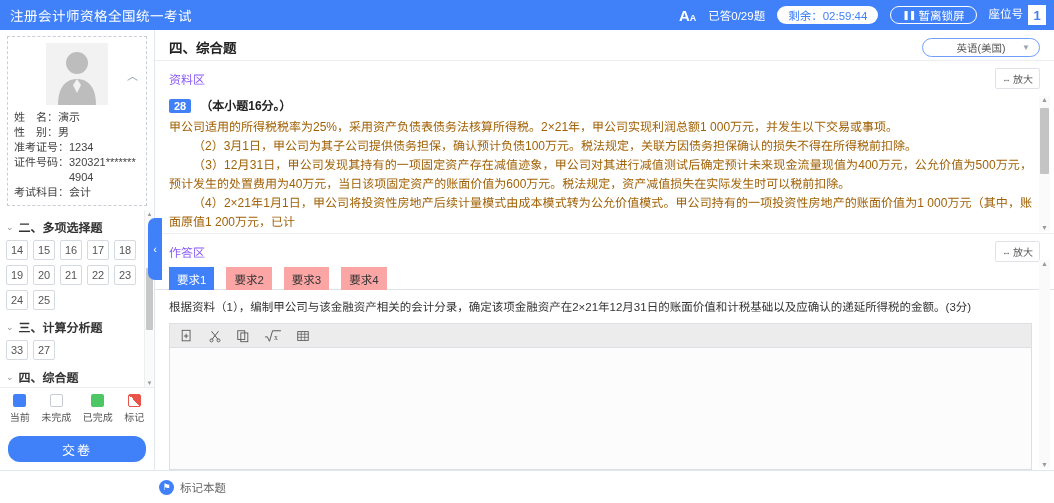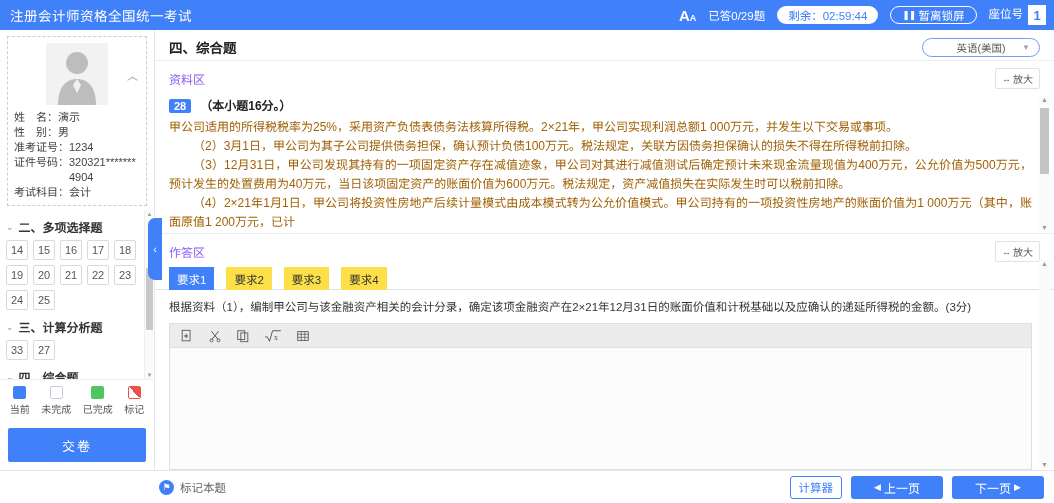--- a/index.html
+++ b/index.html
@@ -117,22 +117,22 @@
   .legend-sq { width: 13px; height: 13px; border-radius: 2px; }
   .legend-sq.current { background: #4080f8; }
   .legend-sq.undone { background: #fff; border: 1px solid #c7ccd4; }
   .legend-sq.done { background: #4cc764; }
   .legend-sq.marked { background: #fff; border: 1px solid #e8544a;
       background-image: linear-gradient(45deg, #fff 0 50%, #e8544a 50% 100%); }
   .legend-label { font-size: 10px; color: #555; }
 
   .submit-wrap { flex: 0 0 auto; padding: 7px 8px 8px 8px; }
   .submit-btn {
-    width: 100%; height: 34px; background: #4080f8; color: #fff;
-    border: none; border-radius: 2px; font-size: 13px; cursor: pointer;
+    width: 100%; height: 26px; background: #4080f8; color: #fff;
+    border: none; border-radius: 12px; font-size: 13px; cursor: pointer;
     font-family: inherit; letter-spacing: 2px;
   }
 
   .collapse-handle {
     position: absolute; left: 148px; top: 188px;
     width: 14px; height: 62px; background: #4080f8;
     border-radius: 7px 0 0 7px;
     display: flex; align-items: center; justify-content: center;
     color: #fff; font-size: 11px; cursor: pointer; z-index: 40;
   }
@@ -195,21 +195,21 @@
 
   
   .answer-zone { flex: 1 1 auto; display: flex; flex-direction: column; min-height: 0; position: relative; }
   .tabs-row {
     display: flex; align-items: flex-end; gap: 12px;
     padding: 0 14px; border-bottom: 1px solid #dfe3e8; flex: 0 0 auto;
   }
   .tab {
     font-size: 11.5px; padding: 3px 7px; cursor: pointer;
     border: 1px solid transparent; border-bottom: none; color: #333;
-    margin-bottom: -1px; background: #fde047;
+    margin-bottom: -1px; background: #fca5a5;
   }
   .tab.active { background: #4080f8; color: #fff; border-color: #4080f8; }
 
   .req-text { font-size: 11.5px; color: #333; padding: 9px 20px 7px 14px; line-height: 17px; flex: 0 0 auto; }
 
   .editor-wrap { margin: 0 22px 0 14px; border: 1px solid #dcdfe4; flex: 1 1 auto; display: flex; flex-direction: column; min-height: 0; }
   .editor-toolbar {
     flex: 0 0 auto; height: 24px; background: #ececec; border-bottom: 1px solid #dcdfe4;
     display: flex; align-items: center; gap: 14px; padding: 0 10px;
   }
@@ -475,25 +475,14 @@
       </div>
     </div>
   </div>
 
   <div class="footer">
     <div class="footer-left"></div>
     <div class="mark-q">
       <span class="flag-circle">⚑</span>
       <span class="mark-label">标记本题</span>
     </div>
-    <div class="footer-right">
-      <button class="btn-outline">计算器</button>
-      <button class="btn-primary">
-        <span class="arrow-circle">◀</span>
-        <span>上一页</span>
-      </button>
-      <button class="btn-primary">
-        <span>下一页</span>
-        <span class="arrow-circle">▶</span>
-      </button>
-    </div>
   </div>
 </div>
 
 </body></html>

